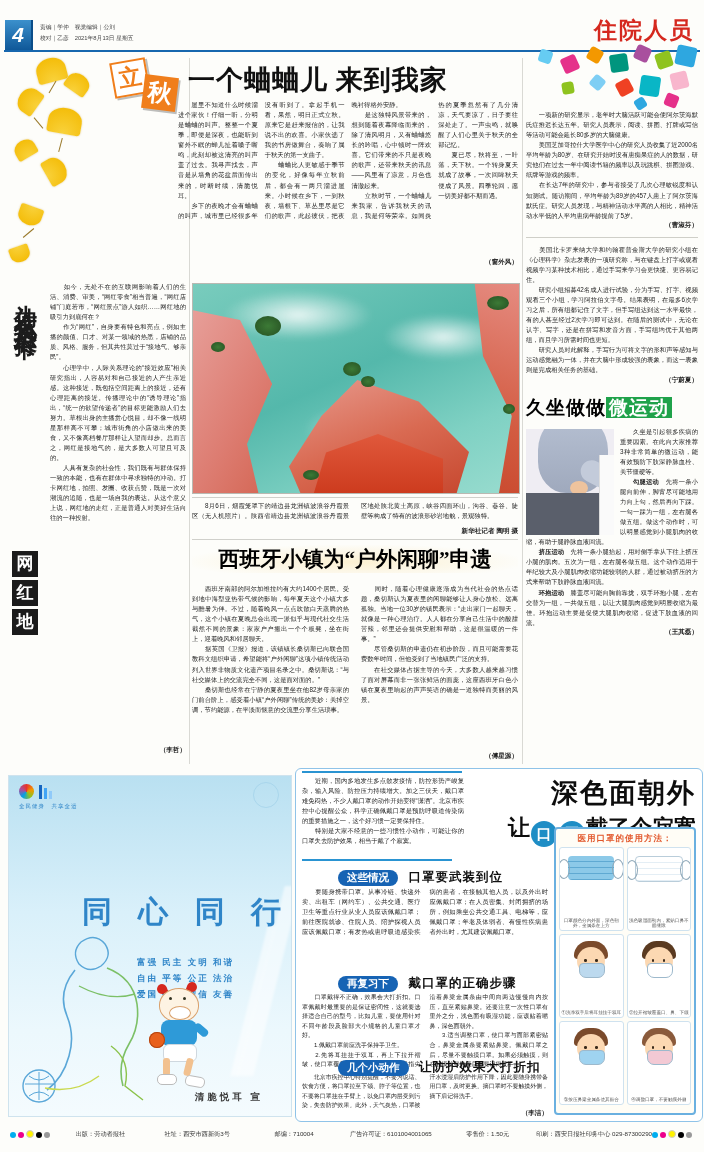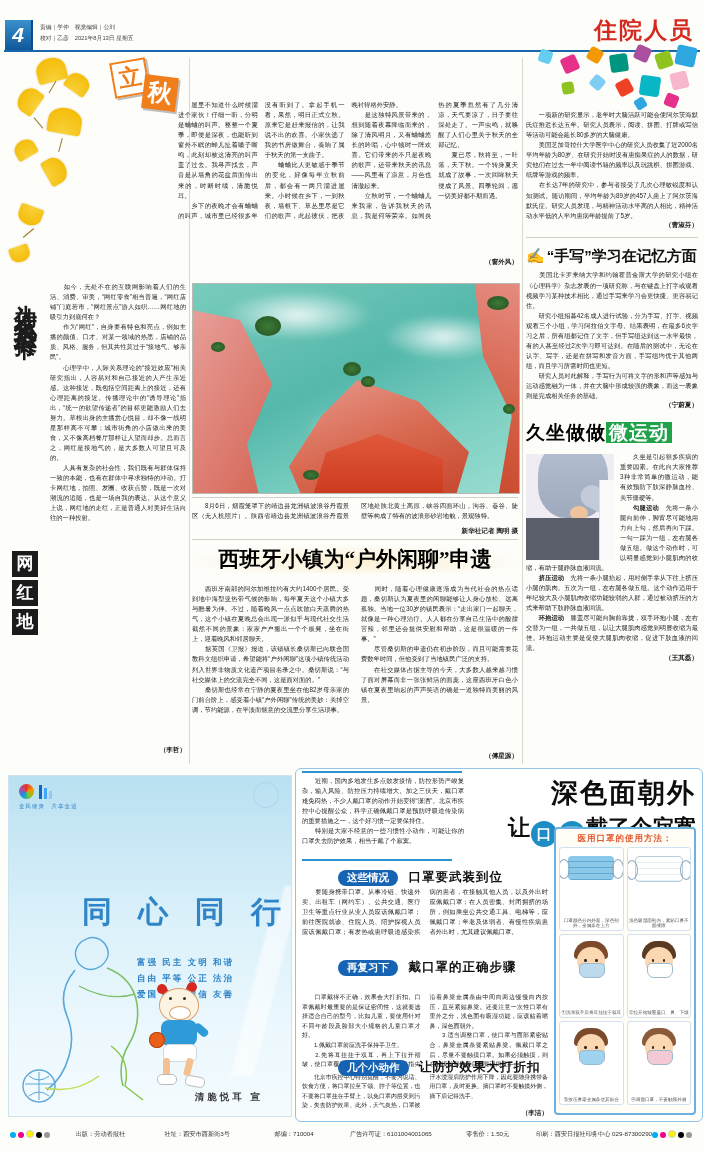--- a/index.html
+++ b/index.html
@@ -107,20 +107,21 @@
     <div class="leaf" style="left:10px;top:150px;width:24px;height:19px;transform:rotate(200deg)"></div>
     <div class="leaf" style="left:2px;top:190px;width:20px;height:16px;transform:rotate(160deg)"></div>
     <div class="stem" style="left:44px;top:24px;transform:rotate(30deg)"></div>
     <div class="stem" style="left:30px;top:60px;transform:rotate(-40deg)"></div>
     <div class="stem" style="left:52px;top:82px;transform:rotate(15deg)"></div>
     <div class="stem" style="left:20px;top:170px;transform:rotate(50deg)"></div>
   </div>
 
   <div class="abs stampA serifh">立</div>
   <div class="abs stampB serifh">秋</div>
+  <div class="abs cricket-title serifh">一个蛐蛐儿 来到我家</div>
   <div class="abs cricket-body body-text">　　屋里不知道什么时候溜进个家伙！仔细一听，分明是蛐蛐的叫声。整整一个夏季，即便是深夜，也能听到窗外不眠的蝉儿扯着嗓子嘶鸣，此刻却被这清亮的叫声盖了过去。我寻声找去，声音是从墙角的花盆后面传出来的，时断时续，清脆悦耳。
 　　乡下的夜晚才会有蛐蛐的叫声，城市里已经很多年没有听到了。拿起手机一看，果然，明日正式立秋。原来它是赶来报信的，让我说不出的欢喜。小家伙选了我的书房做舞台，奏响了属于秋天的第一支曲子。
 　　蛐蛐比人更敏感于季节的变化，好像每年立秋前后，都会有一两只溜进屋来。小时候在乡下，一到秋夜，墙根下、草丛里尽是它们的歌声，此起彼伏，把夜晚衬得格外安静。
 　　是这独特风景带来的，想到随着夜幕降临而来的，除了清风明月，又有蛐蛐悠长的吟唱，心中顿时一阵欢喜。它们带来的不只是夜晚的歌声，还带来秋天的讯息——风里有了凉意，月色也清澈起来。
 　　立秋时节，一个蛐蛐儿来我家，告诉我秋天的讯息，我是何等荣幸。如同炎热的夏季忽然有了几分清凉，天气要凉了，日子要往深处走了。一声虫鸣，就唤醒了人们心里关于秋天的全部记忆。
 　　夏已尽，秋将至，一叶落，天下秋。一个转身夏天就成了故事，一次回眸秋天便成了风景。四季轮回，愿一切美好都不期而遇。</div>
   <div class="abs byline" style="left:178px;top:258px;width:340px">（窗外风）</div>
 
   <div class="abs" style="left:8px;top:280px;width:178px;height:488px">
     <div class="abs vt serifh" style="left:2px;top:6px;height:250px">为什么有人热衷打卡</div>
@@ -184,21 +185,20 @@
       <div class="pz" style="right:52px;top:52px;width:11px;height:11px;background:#2ea7e0;transform:rotate(-32deg)"></div>
     </div>
     <div class="body-text">　　一项新的研究显示，老年时大脑活跃可能会使阿尔茨海默氏症推迟长达五年。研究人员表示，阅读、拼图、打牌或写信等活动可能会延长80多岁的大脑健康。
 　　美国芝加哥拉什大学医学中心的研究人员收集了近2000名平均年龄为80岁、在研究开始时没有患痴呆症的人的数据，研究他们在过去一年中阅读书籍的频率以及玩跳棋、拼图游戏、纸牌等游戏的频率。
 　　在长达7年的研究中，参与者接受了几次心理敏锐度和认知测试。随访期间，平均年龄为89岁的457人患上了阿尔茨海默氏症。研究人员发现，与精神活动水平高的人相比，精神活动水平低的人平均患病年龄提前了5岁。</div>
     <div class="byline">（曹淑芬）</div>
 
     <div class="sep"></div>
 
     <div class="hw-title">
-      <div><span class="hw-ico">✍</span><span>“手写”学习在记忆方面</span></div>
     </div>
     <div class="body-text" style="margin-top:4px">　　美国北卡罗来纳大学和约翰霍普金斯大学的研究小组在《心理科学》杂志发表的一项研究称，与在键盘上打字或观看视频学习某种技术相比，通过手写来学习会更快捷、更容易记住。
 　　研究小组招募42名成人进行试验，分为手写、打字、视频观看三个小组，学习阿拉伯文字母。结果表明，在最多6次学习之后，所有组都记住了文字，但手写组达到这一水平最快，有的人甚至经过2次学习即可达到。在随后的测试中，无论在认字、写字，还是在拼写和发音方面，手写组均优于其他两组，而且学习所需时间也更短。
 　　研究人员对此解释，手写行为可将文字的形和声等感知与运动感觉融为一体，并在大脑中形成较强的表象，而这一表象则是完成相关任务的基础。</div>
     <div class="byline">（宁蔚夏）</div>
 
     <div class="jz-title"><span>久坐做做</span><span class="jz-green">微运动</span></div>
 
     <div>
       <div class="sit-img">
@@ -274,21 +274,21 @@
     <div class="mask-headline2">
       <span>让</span><span class="circle-ch">口</span><span class="circle-ch">罩</span><span>戴了个寂寞</span>
     </div>
 
     <div class="abs" style="left:42px;top:98px">
       <span class="badge">这些情况</span>
       <span class="sec-title">口罩要武装到位</span>
     </div>
     <div class="sec-body body-text" style="left:6px;top:118px;width:246px;height:80px">　　要随身携带口罩。从事冷链、快递外卖、出租车（网约车）、公共交通、医疗卫生等重点行业从业人员应该佩戴口罩；前往医院就诊、住院人员、陪护探视人员应该佩戴口罩；有发热或患呼吸道感染疾病的患者，在接触其他人员，以及外出时应佩戴口罩；在人员密集、封闭拥挤的场所，例如乘坐公共交通工具、电梯等，应佩戴口罩；年老及体弱者、有慢性疾病患者外出时，尤其建议佩戴口罩。</div>
 
-    <div class="abs" style="left:42px;top:188px">
+    <div class="abs" style="left:42px;top:204px">
       <span class="badge">再复习下</span>
       <span class="sec-title">戴口罩的正确步骤</span>
     </div>
     <div class="sec-body body-text" style="left:6px;top:224px;width:246px;height:108px;font-size:6px">　　口罩戴得不正确，效果会大打折扣。口罩佩戴时最重要的是保证密闭性，这就要选择适合自己的型号，比如儿童，要使用针对不同年龄段及脸部大小规格的儿童口罩才好。
 　　1.佩戴口罩前应洗手保持手卫生。
 　　2.先将耳挂挂于双耳，再上下拉开褶皱，使口罩覆盖口、鼻、下颌，将双手指尖沿着鼻梁金属条由中间向两边慢慢向内按压，直至紧贴鼻梁。还要注意一次性口罩有里外之分，浅色面有吸湿功能，应该贴着嘴鼻，深色面朝外。
 　　3.适当调整口罩，使口罩与面部紧密贴合，鼻梁金属条要紧贴鼻梁。佩戴口罩之后，尽量不要触摸口罩。如果必须触摸，则在触摸前和触摸后都要记得洗手。</div>
 
     <div class="abs" style="left:42px;top:288px;z-index:2">
       <span class="badge">几个小动作</span>

